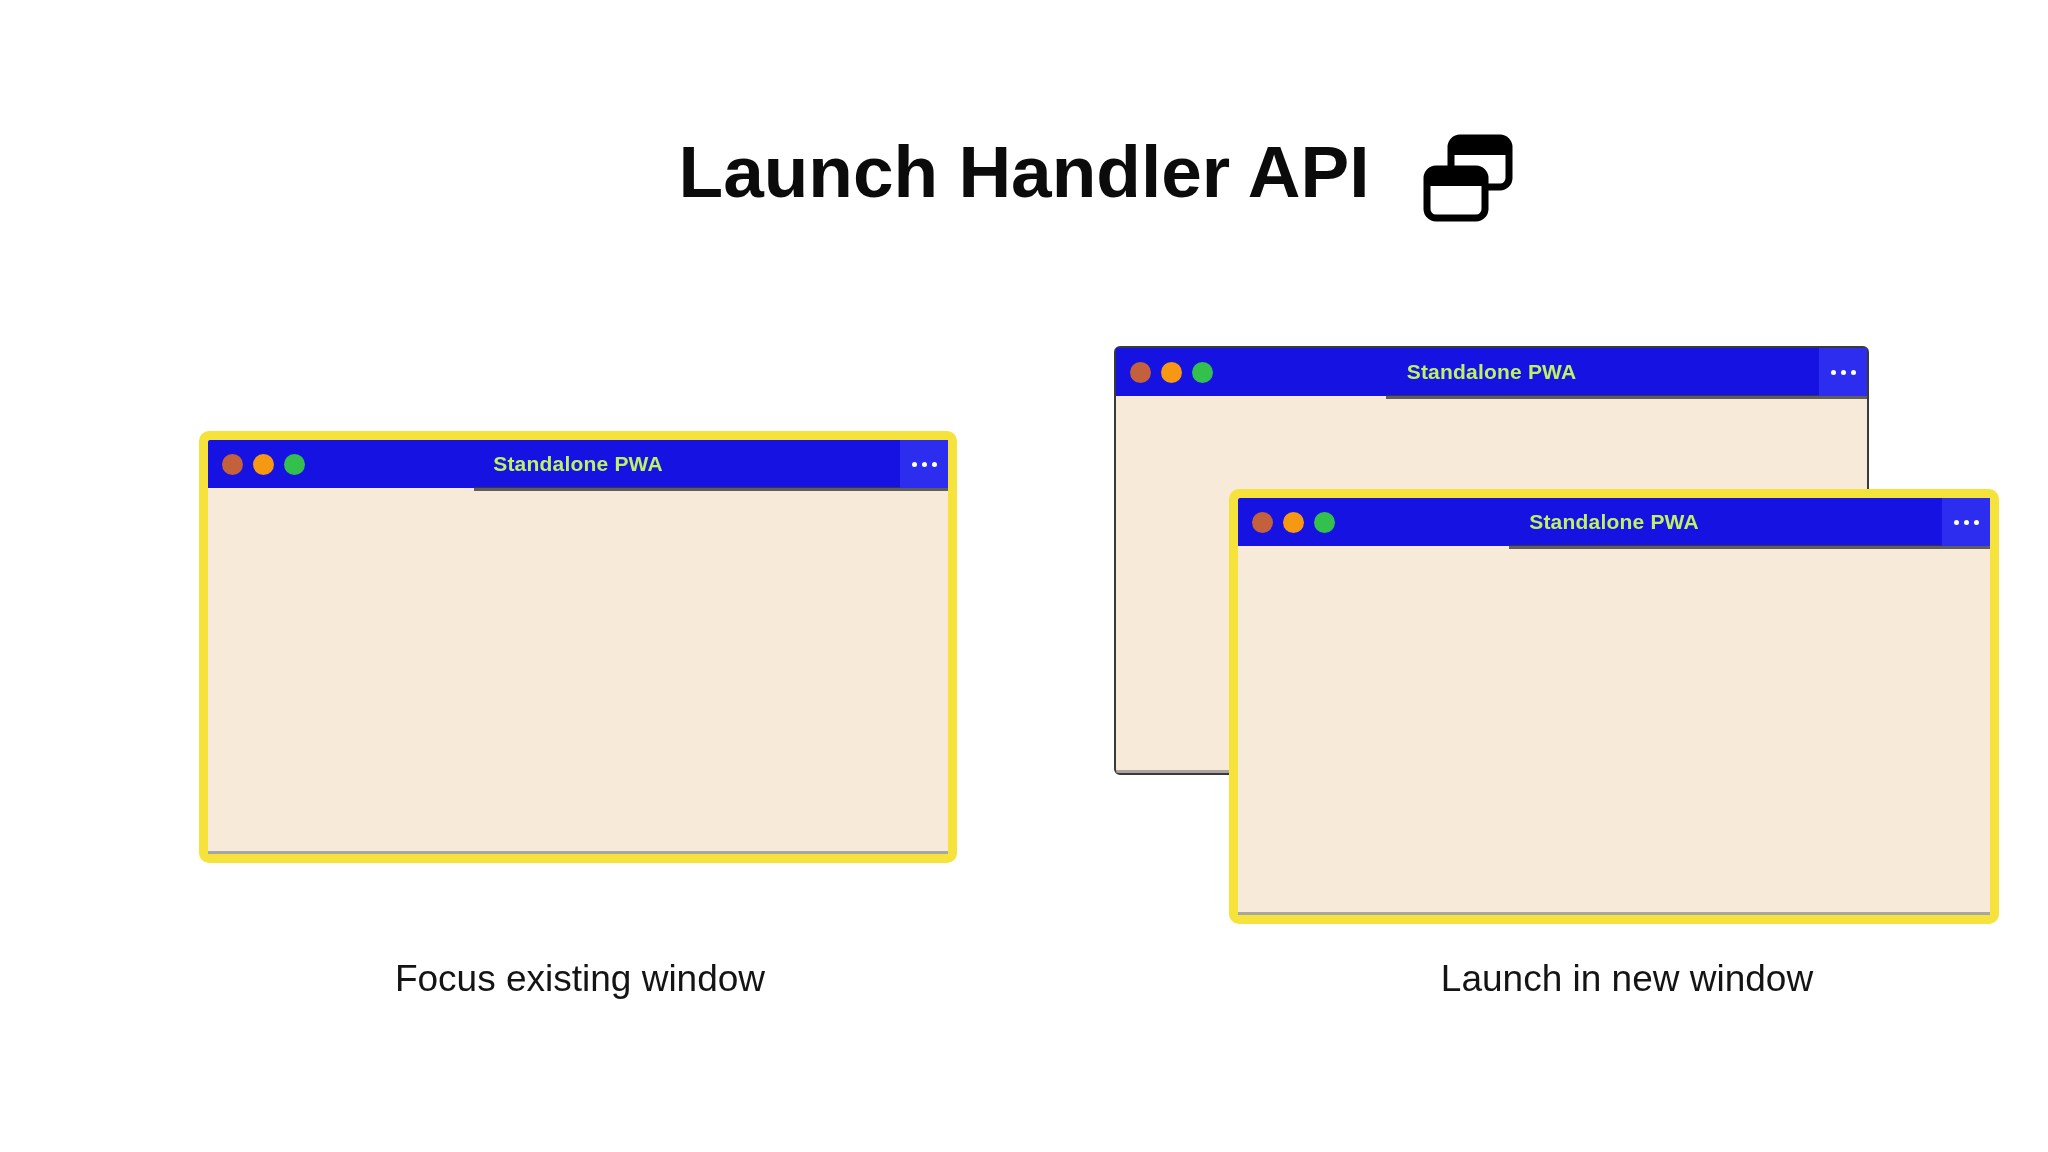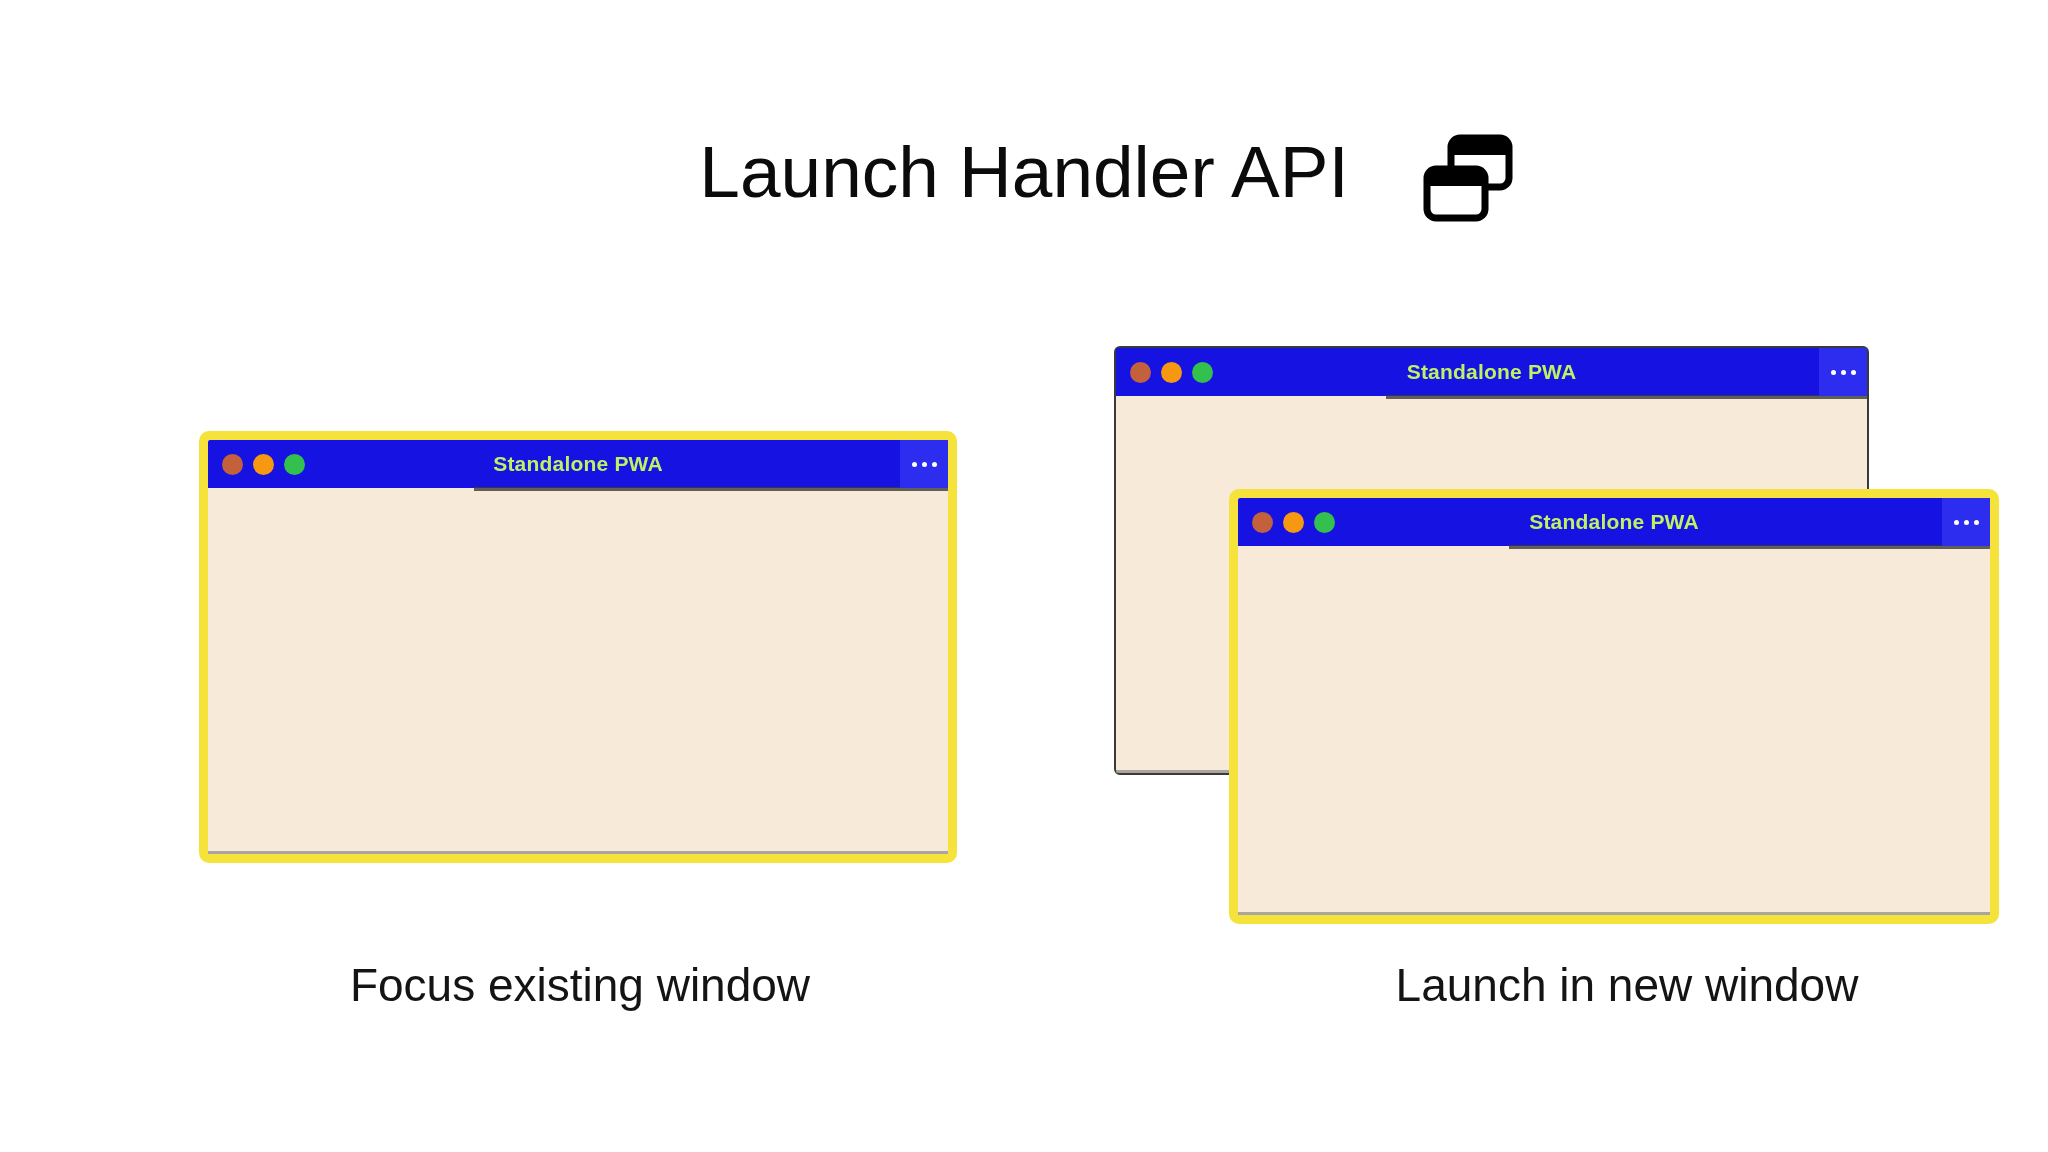--- a/index.html
+++ b/index.html
@@ -11,21 +11,21 @@
     font-family: "Liberation Sans", sans-serif;
   }
 
   
   .figure-title {
     position: absolute;
     top: 132px; left: 0; width: 2048px;
     margin: 0;
     text-align: center;
     font-size: 73px; line-height: 80px;
-    font-weight: 400;
+    font-weight: 700;
     color: #0b0b0b;
     letter-spacing: 0;
   }
   .title-icon {
     position: absolute;
     left: 1421px; top: 133px;
     width: 94px; height: 92px;
   }
 
   
@@ -102,21 +102,21 @@
   #win-back    { left: 1114px; top: 346px; width: 755px; height: 429px; }
   #win-front   { left: 1229px; top: 489px; width: 770px; height: 435px; }
 
   
   .caption {
     position: absolute;
     top: 958px;
     width: 900px;
     margin: 0;
     text-align: center;
-    font-size: 46px;
+    font-size: 37px;
     font-weight: 400;
     color: #141414;
   }
   #caption-focus { left: 130px; }
   #caption-new   { left: 1177px; }
 </style>
 </head>
 <body>
 
 <h1 class="figure-title">Launch Handler API</h1>

